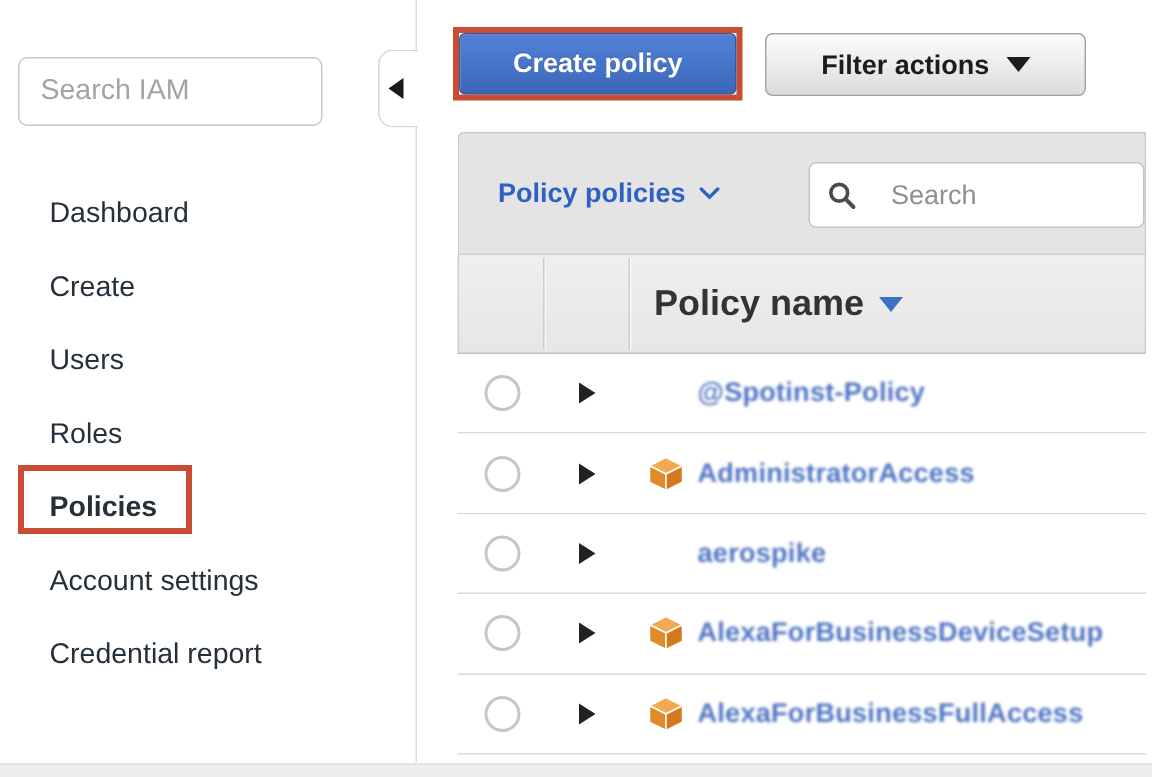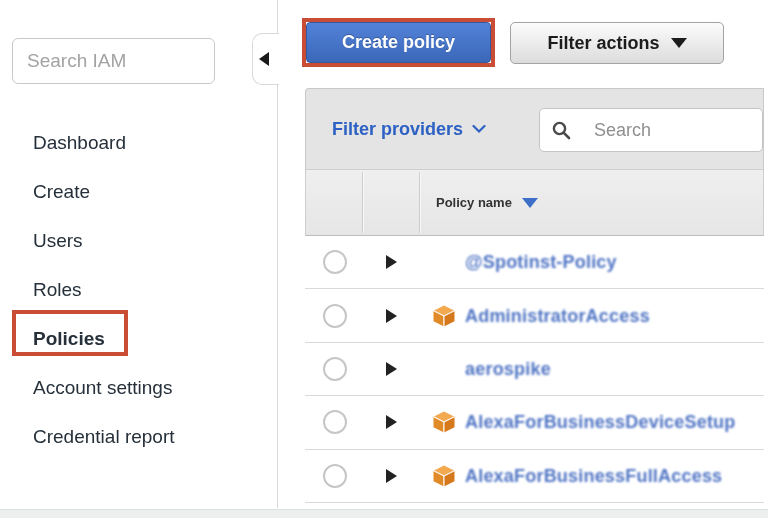--- a/index.html
+++ b/index.html
@@ -64,21 +64,21 @@
   .search-box input::placeholder{color:#8f8f8f;}
   .thead{
     position:relative;height:66px;background:linear-gradient(#efefef,#e6e6e6);
     border-bottom:1px solid #bcbcbc;border-left:1px solid #cecece;border-right:1px solid #cecece;
   }
   .col-div{position:absolute;top:2px;bottom:2px;width:1px;background:#cdcdcd;box-shadow:1px 0 0 #f8f8f8;}
   .col-div.d1{left:56px;}
   .col-div.d2{left:113px;}
   .th-label{
     position:absolute;left:130px;top:0;height:100%;display:flex;align-items:center;gap:10px;
-    font-weight:bold;font-size:13px;color:#333;cursor:pointer;
+    font-weight:bold;font-size:24px;color:#333;cursor:pointer;
   }
   .sort-caret{width:0;height:0;border-left:8px solid transparent;border-right:8px solid transparent;border-top:10px solid var(--c-sort-caret,#3e6fc8);}
   .rows{position:relative;}
   .row{position:relative;height:53.4px;background:#fff;border-bottom:1px solid #d9d9d9;overflow:hidden;}
   .radio{
     position:absolute;left:18px;top:50%;transform:translateY(-50%);
     width:24px;height:24px;border:2px solid #c6c6c6;border-radius:50%;background:#fff;cursor:pointer;
   }
   .expander{position:absolute;left:81px;top:50%;transform:translateY(-50%);cursor:pointer;display:flex;}
   .tri-right{width:0;height:0;border-top:7px solid transparent;border-bottom:7px solid transparent;border-left:11px solid #222;}
@@ -122,21 +122,21 @@
 
     <button class="btn-secondary">
       <span>Filter actions</span>
       <span class="caret-down"></span>
     </button>
 
     <section class="panel">
 
       <div class="filter-bar">
         <a class="filter-link">
-          <span>Filter providers</span>
+          <span>Policy policies</span>
           <svg width="14" height="9" viewBox="0 0 14 9">
             <polyline points="1.5,1.5 7,7 12.5,1.5" fill="none" stroke="#2d61c3" stroke-width="2.2" stroke-linecap="round"></polyline>
           </svg>
         </a>
         <div class="search-box">
           <svg width="19" height="19" viewBox="0 0 19 19">
             <circle cx="7.5" cy="7.5" r="5.6" fill="none" stroke="#4a4a4a" stroke-width="2.4"></circle>
             <line x1="11.8" y1="11.8" x2="17" y2="17" stroke="#4a4a4a" stroke-width="2.6" stroke-linecap="round"></line>
           </svg>
           <input type="text" placeholder="Search" style="">

